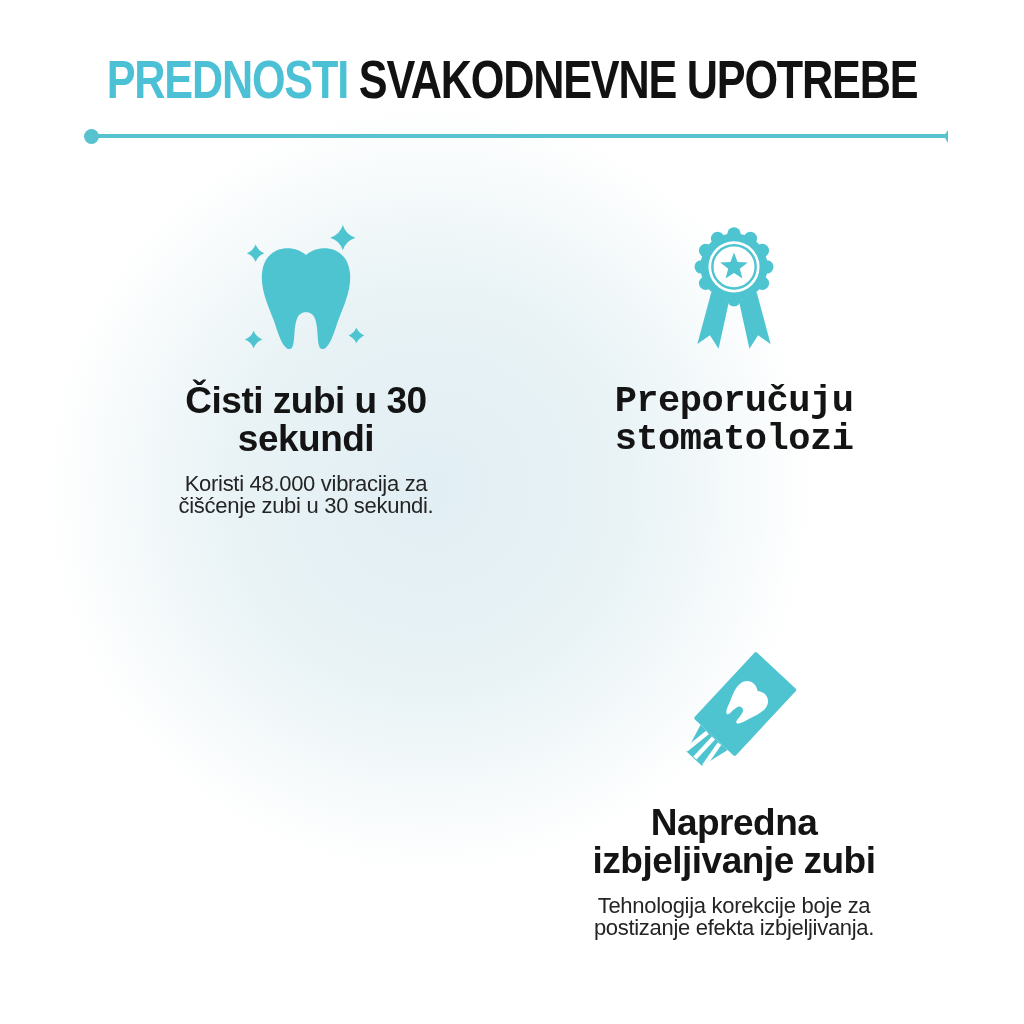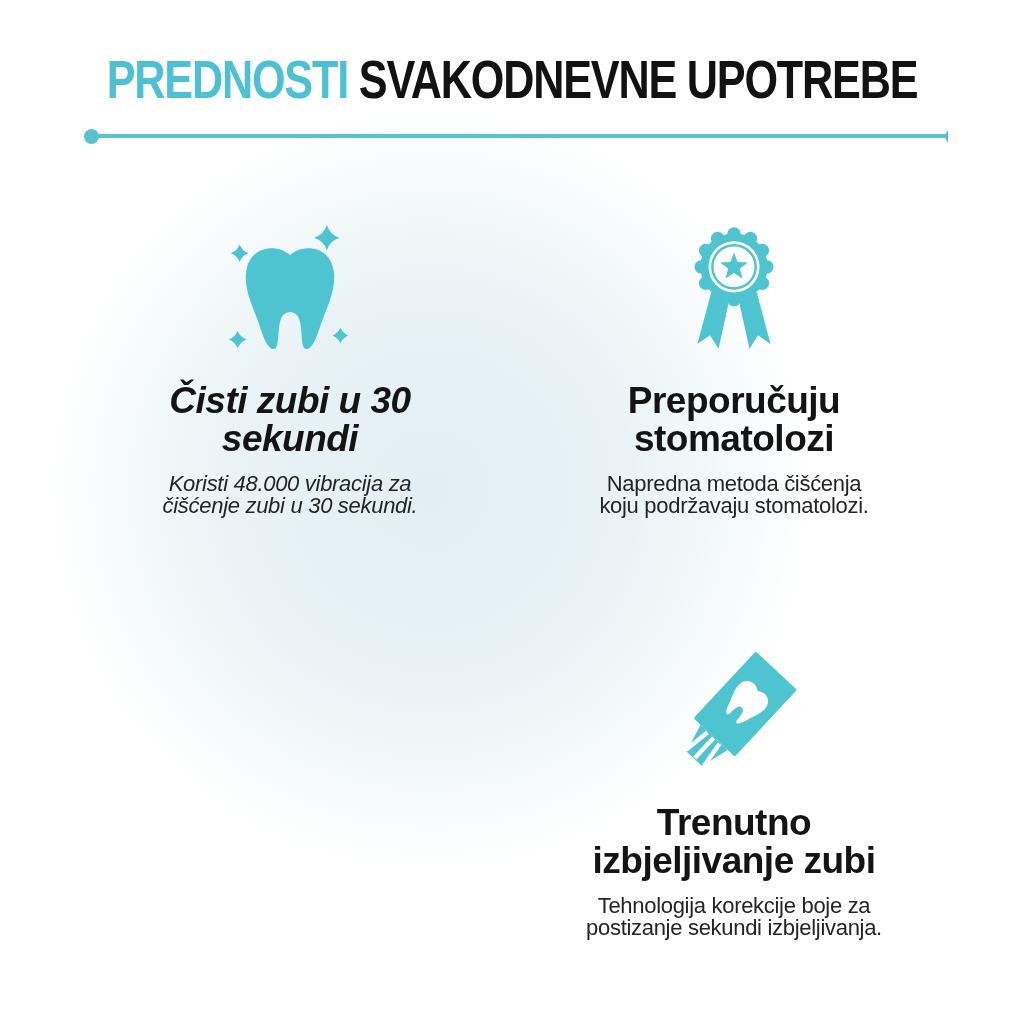--- a/index.html
+++ b/index.html
@@ -29,22 +29,22 @@
   }
   .divider::before, .divider::after {
     content:""; position:absolute; top:-5.5px; width:15px; height:15px;
     border-radius:50%; background:#57c3cf;
   }
   .divider::before { left:-2px; }
   .divider::after  { right:-2px; }
 
   
   .cell { position:absolute; width:444px; text-align:center; }
-  .cell-0 { left:68px;  top:206px;font-style:italic; }
-  .cell-1 { left:512px; top:206px; }
+  .cell-0 { left:84px;  top:206px; }
+  .cell-1 { left:512px; top:206px;font-family:Liberation Mono, monospace; }
   .cell-2 { left:68px;  top:642px; }
   .cell-3 { left:512px; top:642px; }
 
   .icon-box { display:flex; align-items:center; justify-content:center; height:168px; margin-bottom:8px; }
   .row2 .icon-box { height:152px; margin-bottom:10px; }
   .icon-box svg { overflow:visible; }
 
   .feature-title {
     font-size:37px; font-weight:bold; line-height:1.03; letter-spacing:-0.5px;
     color:#141414; white-space:pre-line;
@@ -101,37 +101,35 @@
             <circle cx="84.4" cy="29" r="7"></circle>
           <circle cx="55" cy="46" r="35"></circle>
         </g>
         <circle cx="55" cy="46" r="26.5" fill="#ffffff"></circle>
         <circle cx="55" cy="46" r="22.5" fill="none" stroke="#4ec4d0" stroke-width="2.5"></circle>
         <path fill="#4ec4d0" d="M55 31 L58.7 40.9 L69.3 41.4 L61 47.9 L63.8 58.1 L55 52.3 L46.2 58.1 L49 47.9 L40.7 41.4 L51.3 40.9 Z"></path>
       </svg>
     </div>
     <h2 class="feature-title">Preporučuju
 stomatolozi</h2>
-    <p class="feature-desc">Napredna metoda čišćenja
-koju podržavaju stomatolozi.</p>
   </section>
 
 
   <section class="cell cell-3 row2">
     <div class="icon-box">
       <svg width="150" height="136" viewBox="0 0 150 140">
         <g transform="rotate(43 75 68)">
           <rect x="46" y="4" width="58" height="94" rx="2" fill="#4ec4d0"></rect>
           <path d="M56 98 L94 98 L86 128 L64 128 Z" fill="#4ec4d0"></path>
           <path d="M66.5 99 L62.5 127" stroke="#ffffff" stroke-width="4.5"></path>
           <path d="M75 99 L75 127" stroke="#ffffff" stroke-width="4.5"></path>
           <path d="M83.5 99 L87.5 127" stroke="#ffffff" stroke-width="4.5"></path>
           <path transform="translate(49 19) scale(0.4)" fill="#ffffff" d="M65 34 C52 22 24 24 20 50 C17 68 26 86 32 102 C36 114 41 131 48 131 C55 131 51 111 56 99 C59 91 71 91 74 99 C79 111 75 131 82 131 C89 131 94 114 98 102 C104 86 113 68 110 50 C106 24 78 22 65 34 Z"></path>
         </g>
       </svg>
     </div>
-    <h2 class="feature-title">Trenutno
+    <h2 class="feature-title">Napredna
 izbjeljivanje zubi</h2>
     <p class="feature-desc">Tehnologija korekcije boje za
-postizanje sekundi izbjeljivanja.</p>
+postizanje efekta izbjeljivanja.</p>
   </section>
 
 </div>
 
 </body></html>

